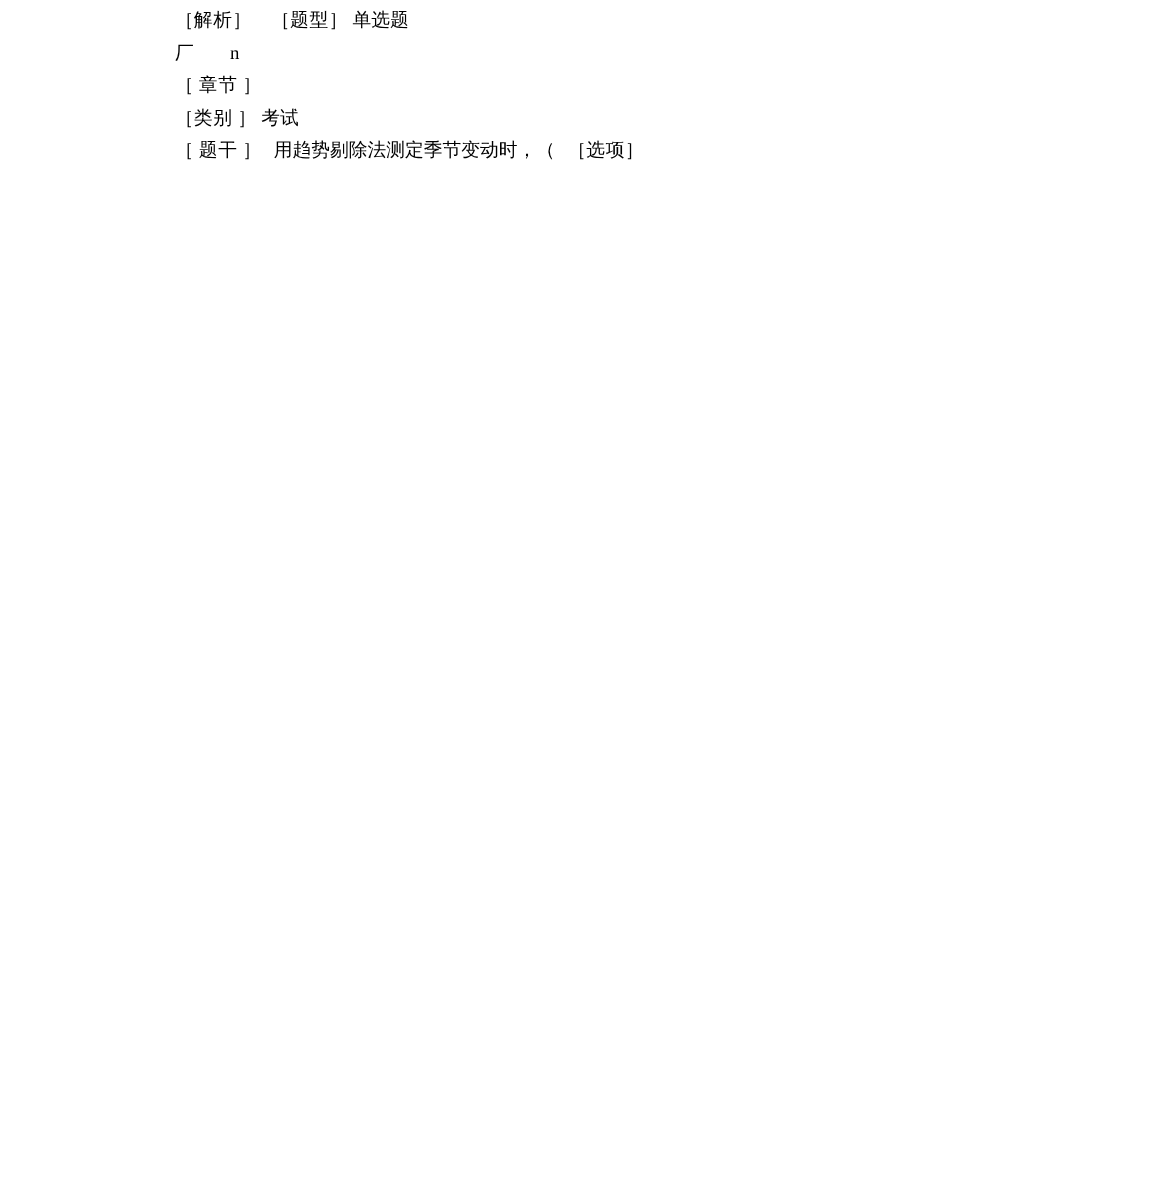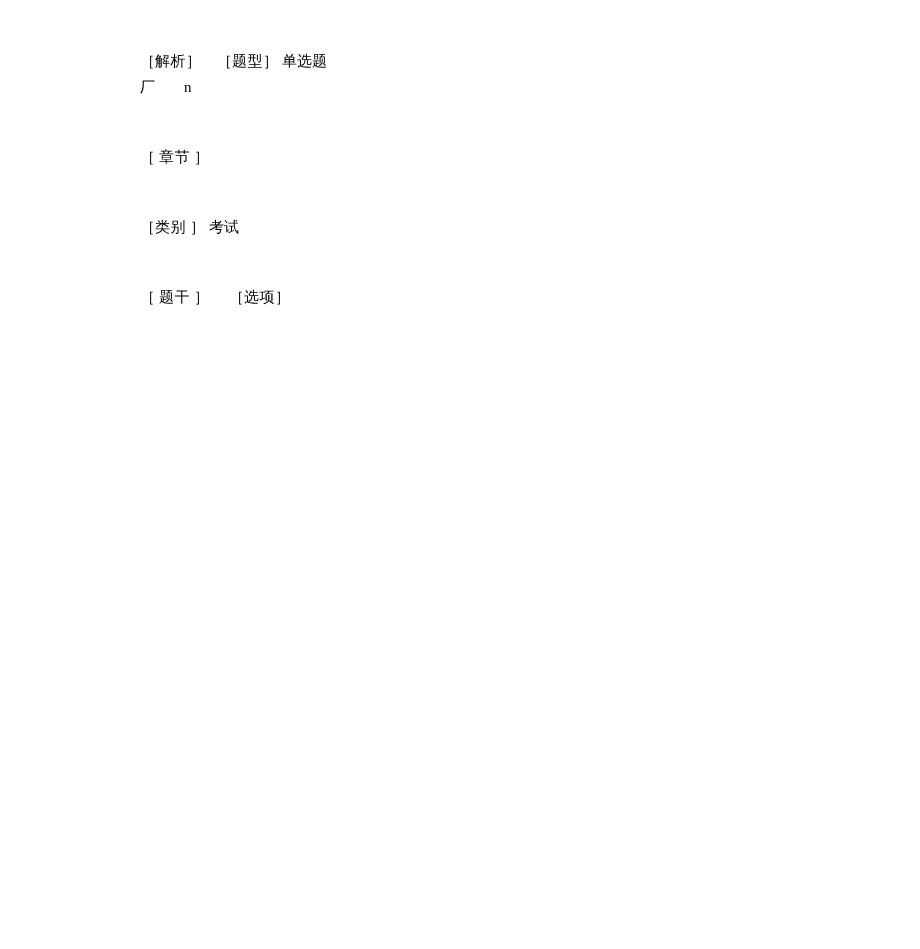--- a/index.html
+++ b/index.html
@@ -22,21 +22,20 @@
       align-items: baseline;
       line-height: 26px;
       white-space: nowrap;
     }
     .bracket {
       display: inline;
     }
     .label {
       display: inline;
       letter-spacing: 0.5px;
-      margin-top: 44px;
     }
     .value {
       display: inline;
       text-align: right;
     }
     .gap-sm { width: 4px; display: inline-block; }
     .gap-md { width: 10px; display: inline-block; }
     .gap-lg { width: 16px; display: inline-block; }
     .line2-text {
       letter-spacing: 1px;
@@ -83,17 +82,18 @@
   <span class="value">考试</span>
 </div>
 
 <div class="line">
   <span class="bracket">［</span>
   <span class="gap-sm"></span>
   <span class="label">题干</span>
   <span class="gap-sm"></span>
   <span class="bracket">］</span>
   <span class="gap-md"></span>
+  <span class="value">用趋势剔除法测定季节变动时，（</span>
   <span class="gap-md"></span>
   <span class="bracket">［</span>
   <span class="label">选项</span>
   <span class="bracket">］</span>
 </div>
 
 </body></html>

